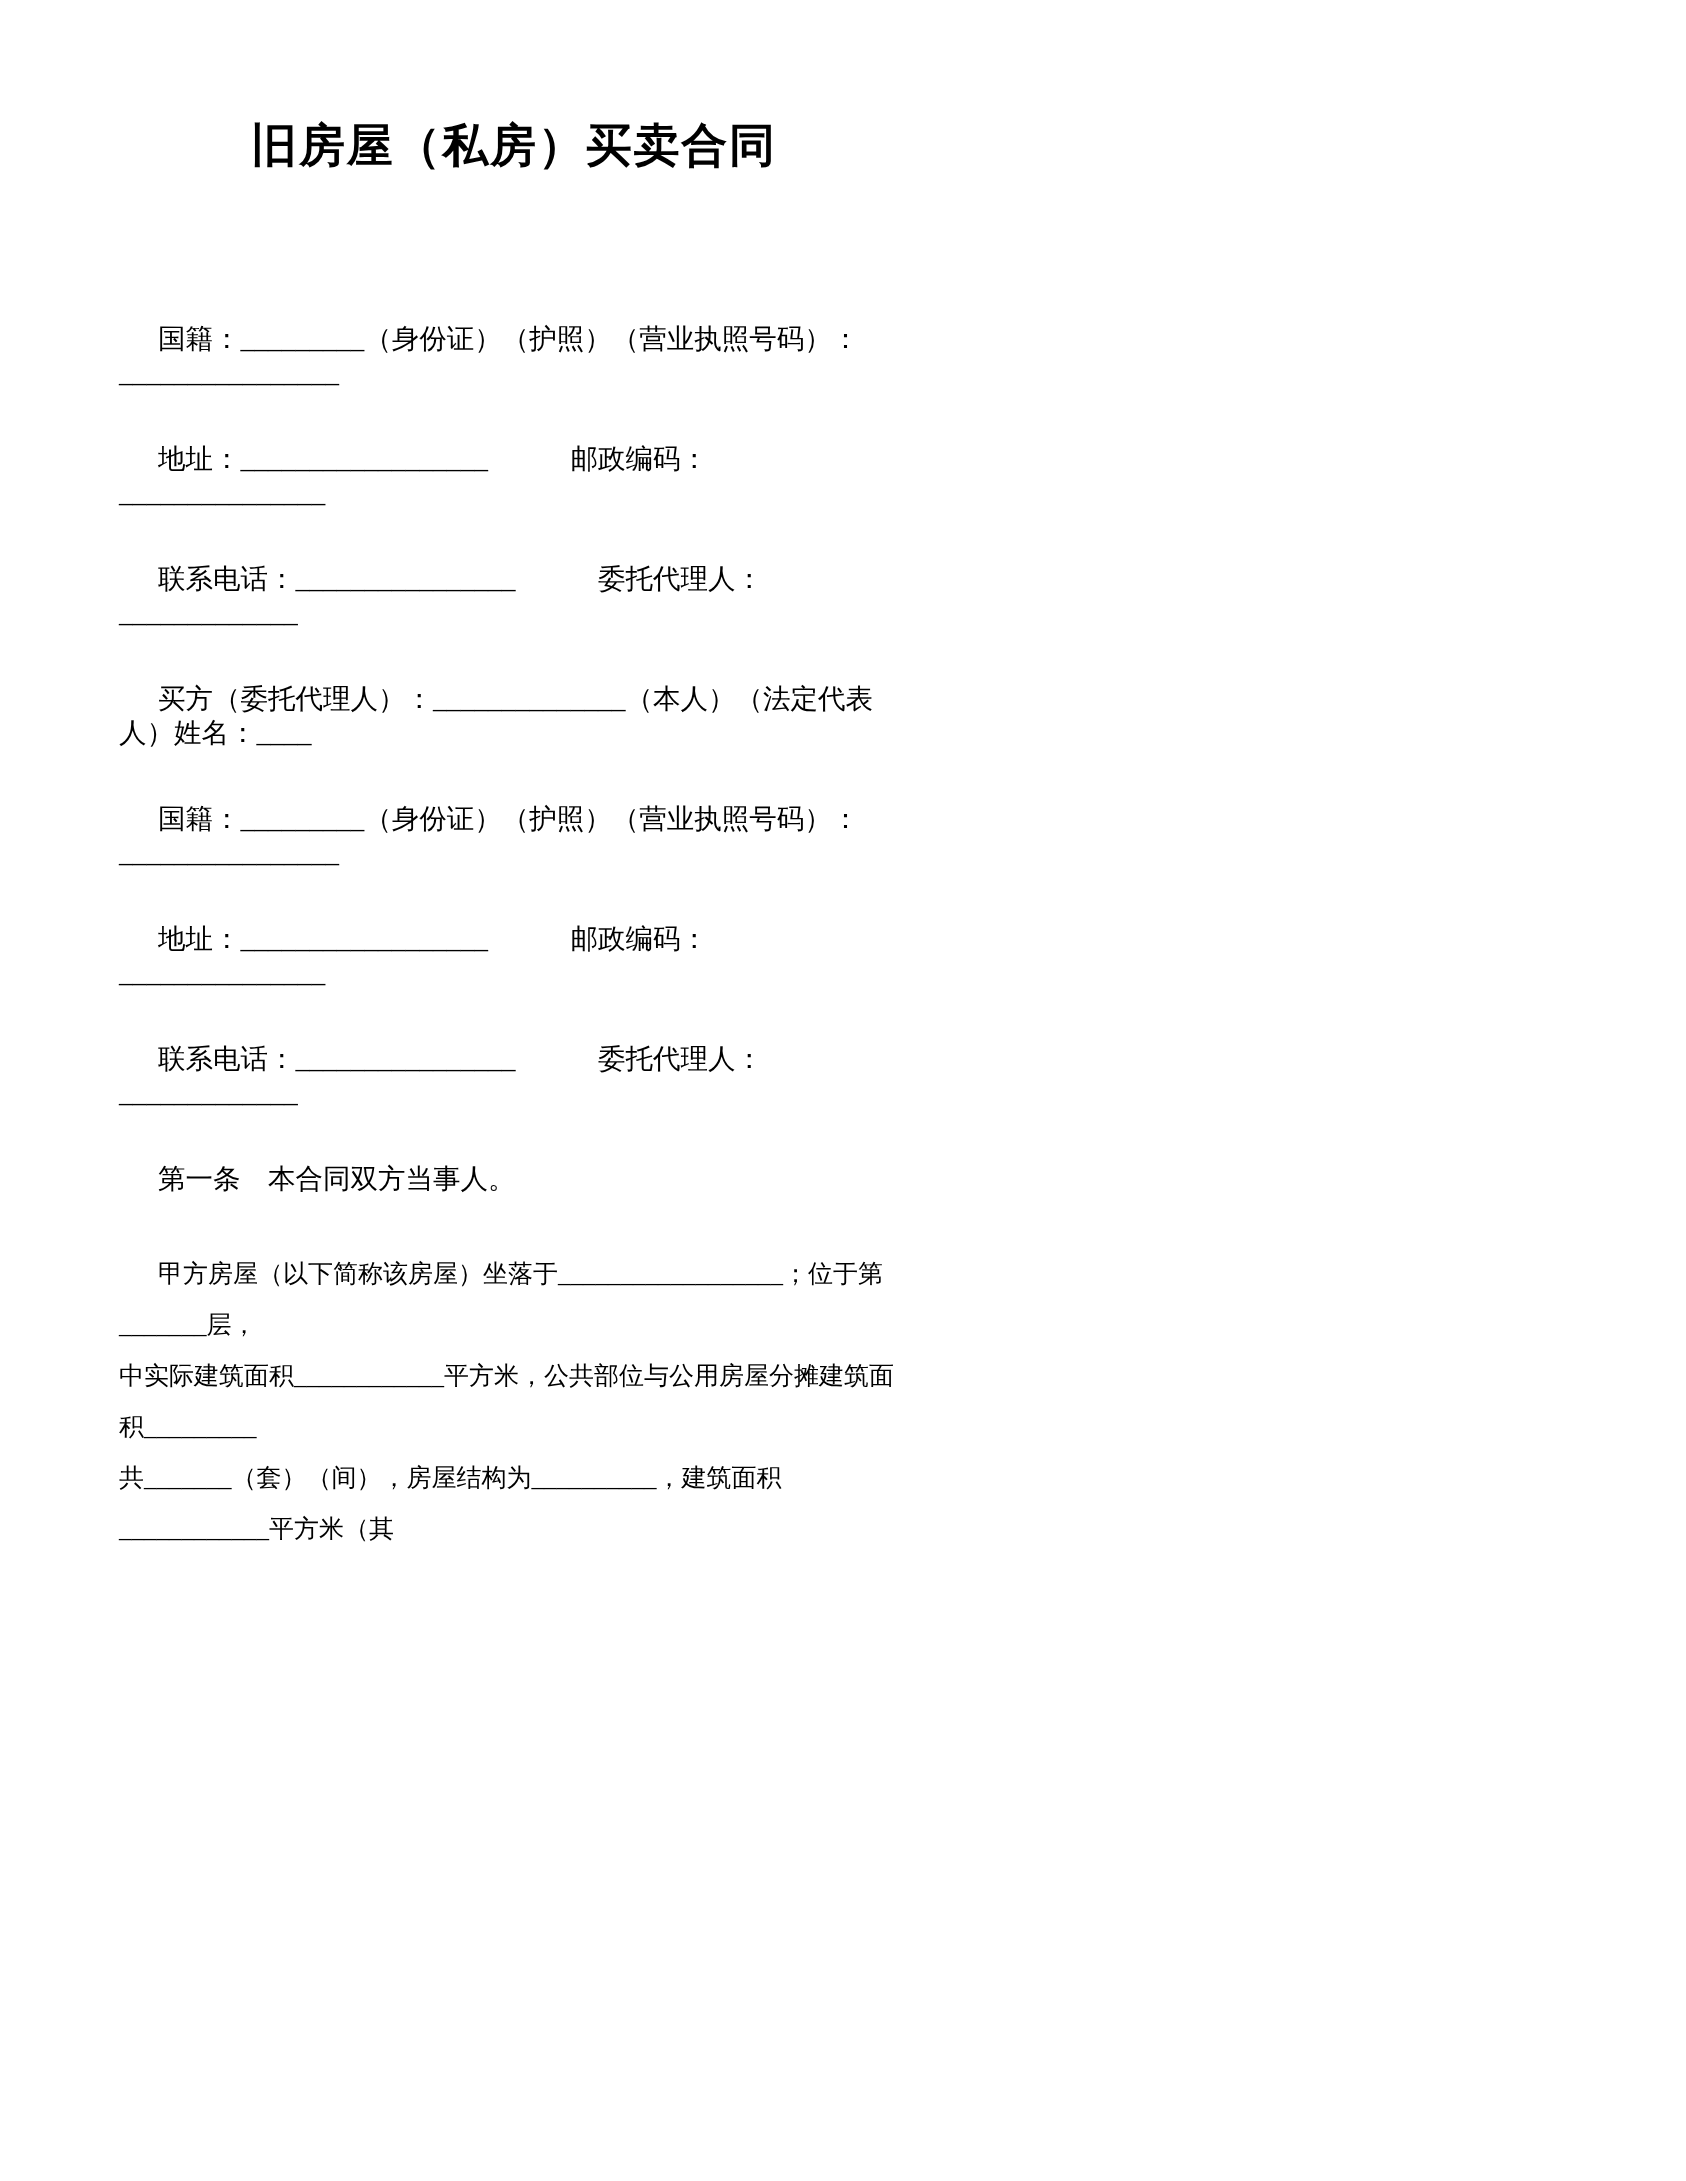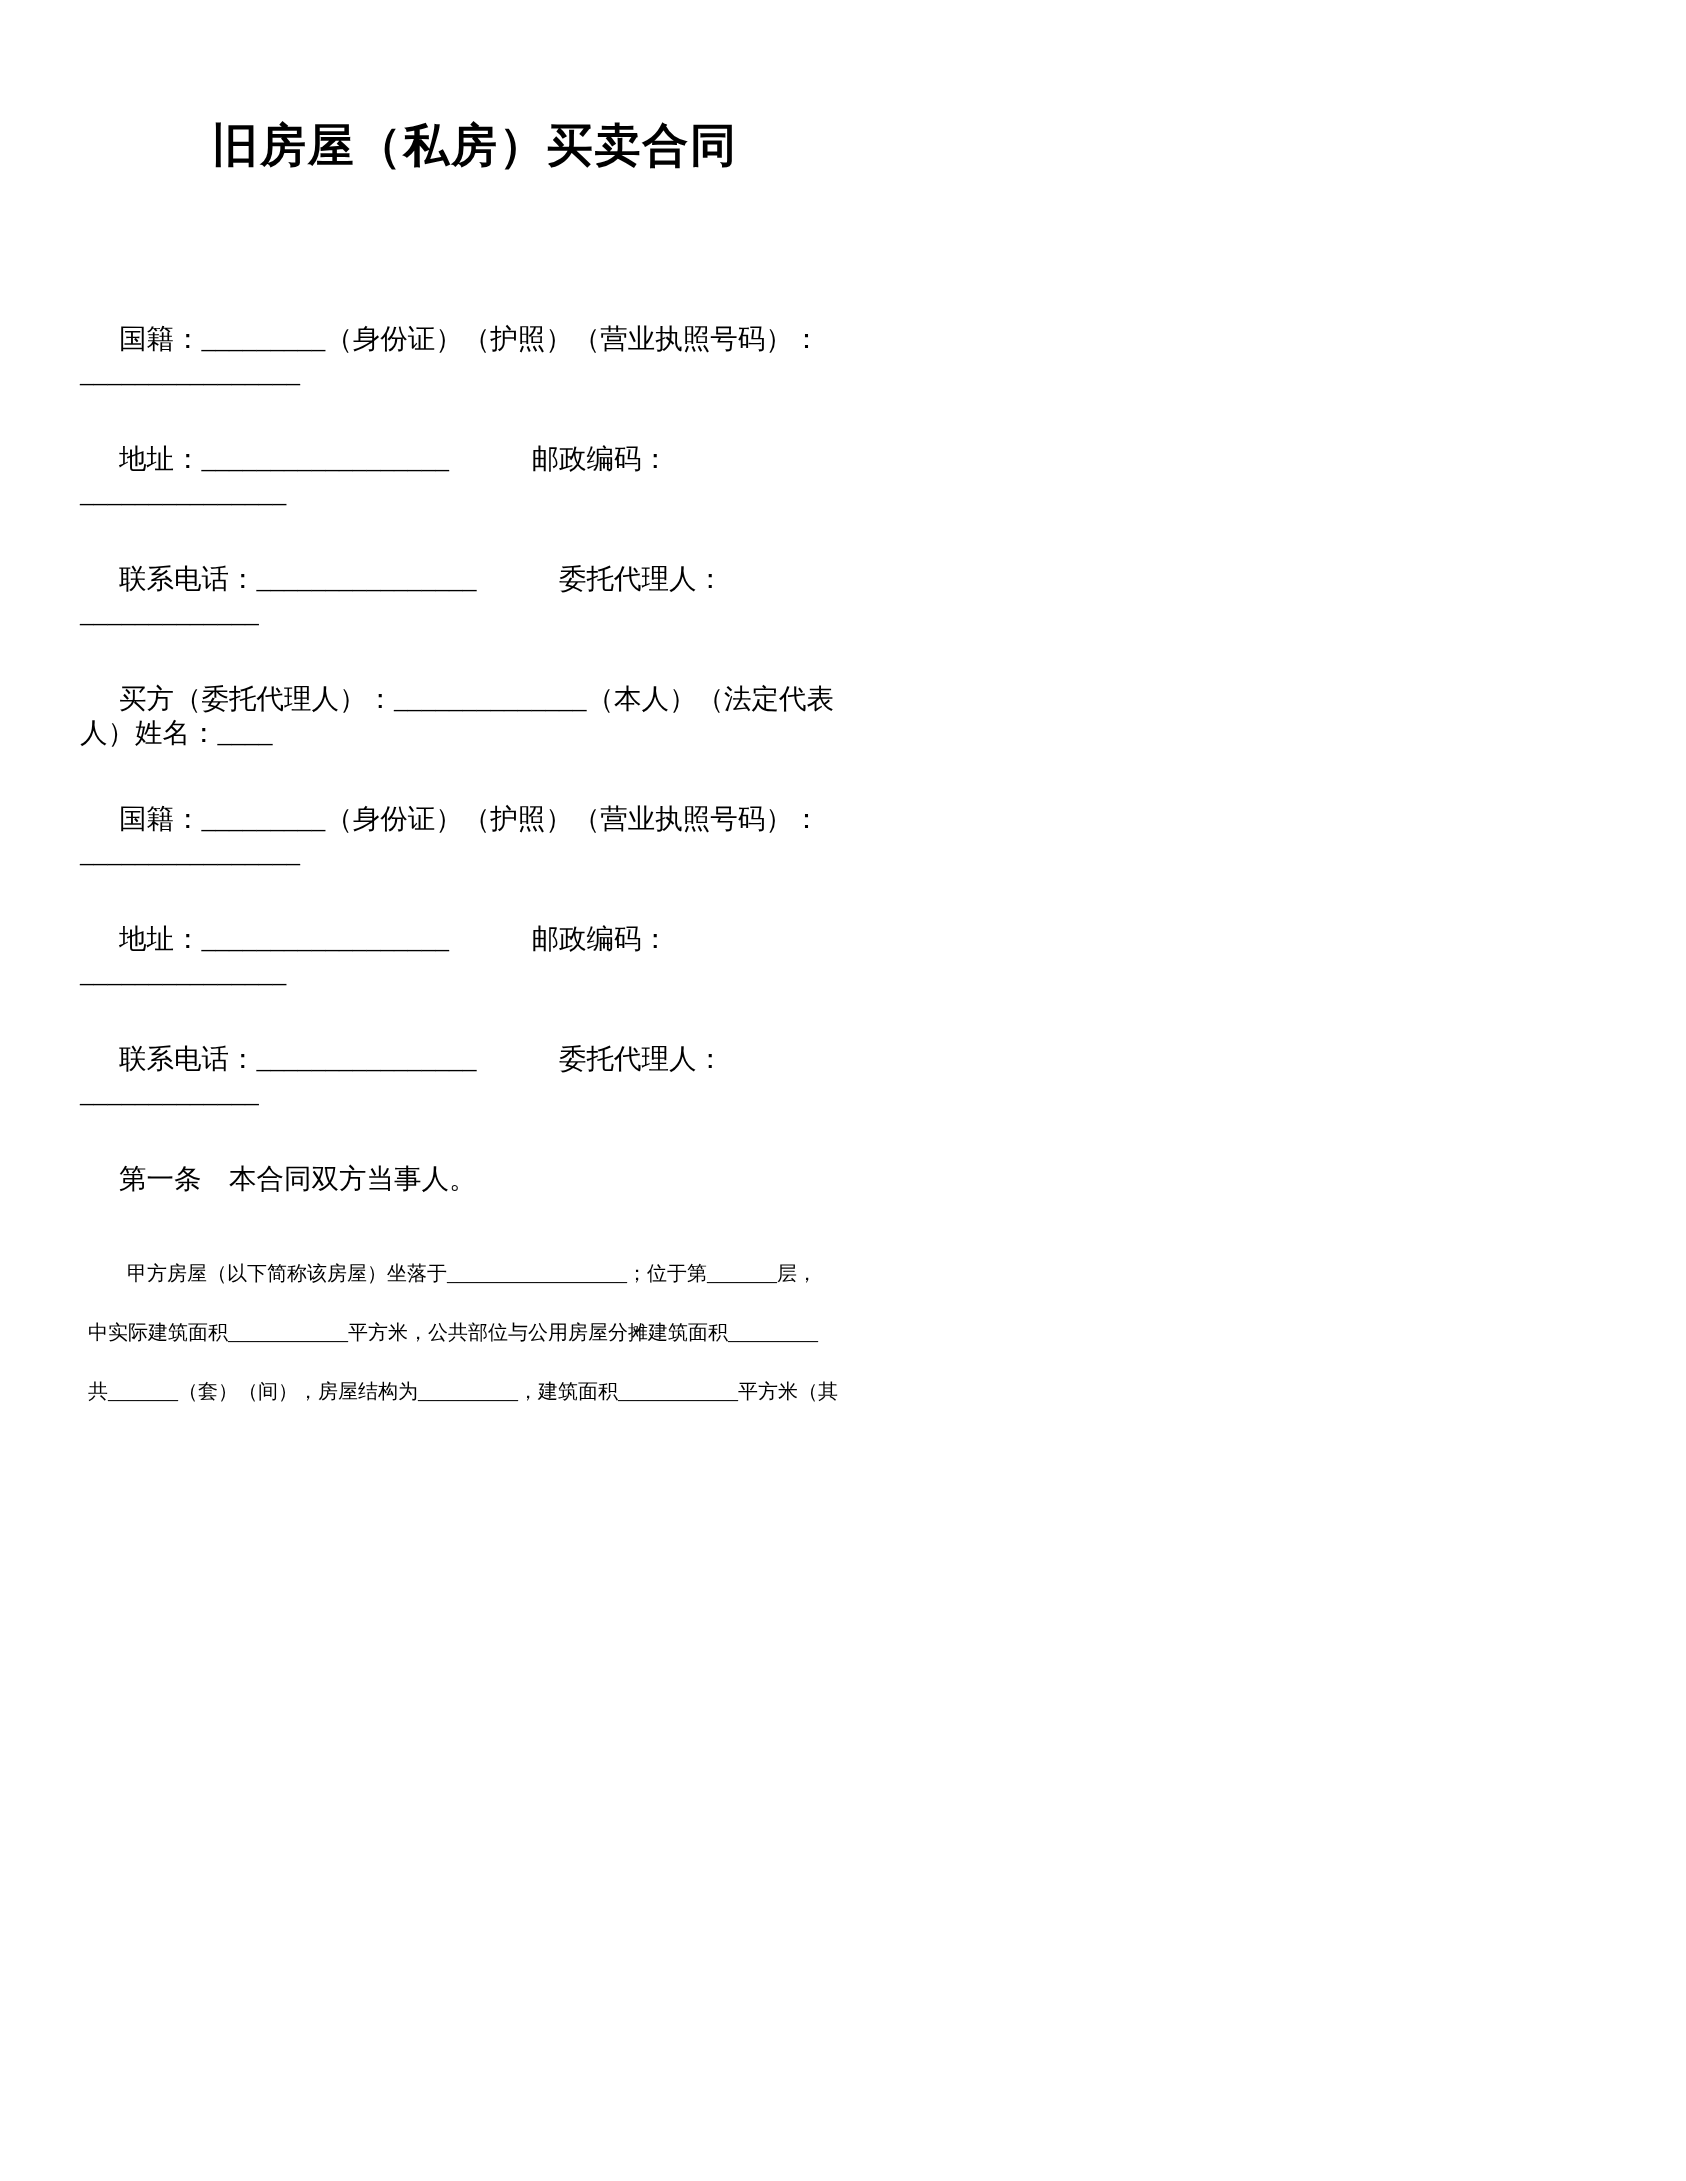--- a/index.html
+++ b/index.html
@@ -12,21 +12,21 @@
     width: 1686px;
     height: 2182px;
     font-family: "Liberation Serif", serif;
     color: #000000;
     overflow: hidden;
   }
   .page {
     width: 1686px;
     height: 2182px;
     background: #ffffff;
-    padding: 118px 0 0 80px;
+    padding: 118px 0 0 119px;
   }
   .content {
     width: 790px;
   }
   .title {
     font-family: "Liberation Sans", sans-serif;
     font-weight: bold;
     font-size: 46px;
     line-height: 55px;
     text-align: center;
@@ -34,23 +34,23 @@
     margin: 0 0 149px 0;
   }
   .para {
     font-size: 27.5px;
     line-height: 34px;
     margin: 0 0 52px 0;
     white-space: pre-wrap;
     text-indent: 39px;
   }
   .para-wrap {
-    font-size: 20px;
+    font-size: 25px;
     line-height: 51px;
-    margin: 8px;
+    margin: 0;
     white-space: pre-wrap;
   }
   .para-wrap.first {
     text-indent: 39px;
   }
 </style>
 </head>
 <body>
 
 <div class="page">

